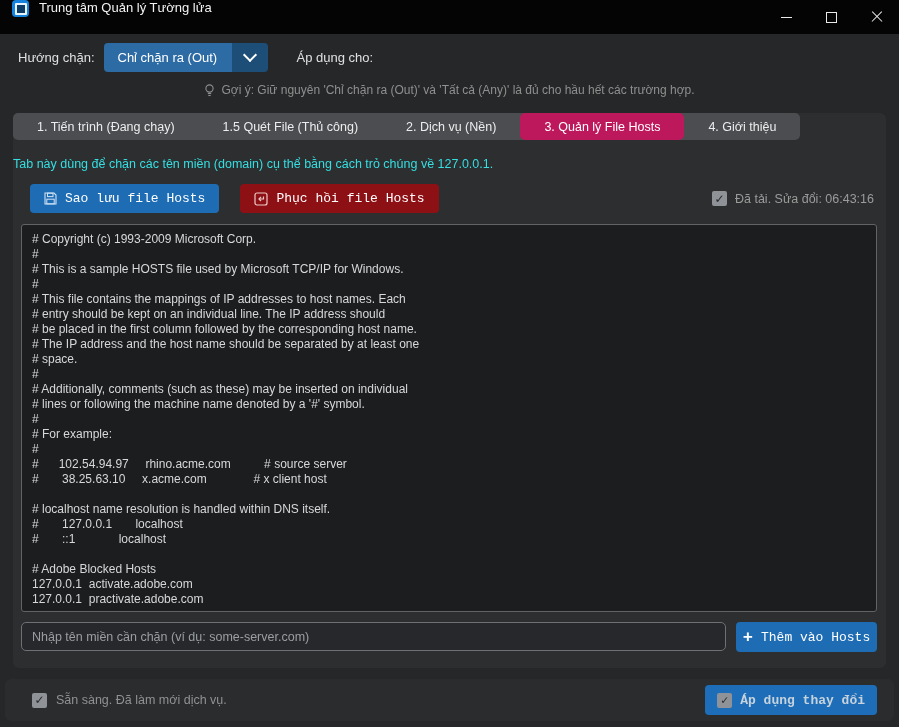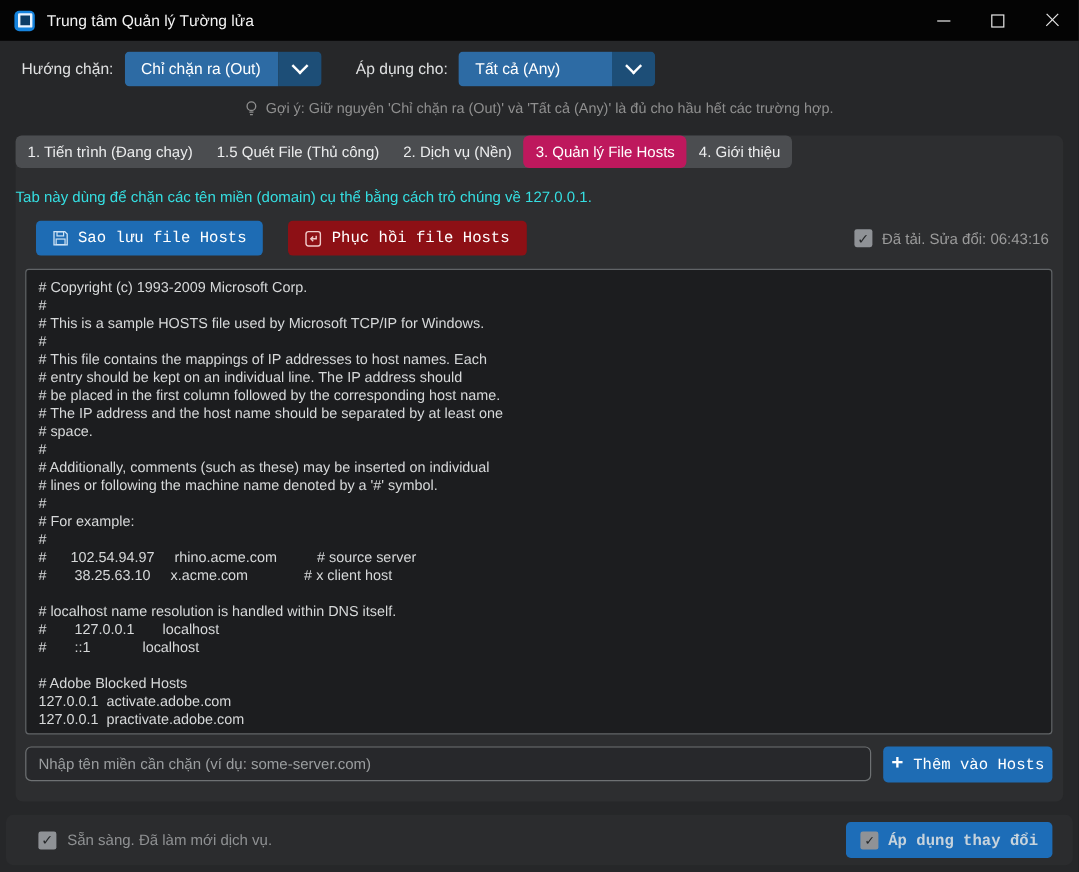--- a/index.html
+++ b/index.html
@@ -3,21 +3,21 @@
 <meta charset="utf-8">
 <style>
   html,body{margin:0;padding:0}
   body{
     width:899px;height:727px;position:relative;overflow:hidden;
     background:#262729;
     font-family:"Liberation Sans","DejaVu Sans",sans-serif;
     color:#e6e6e6;-webkit-font-smoothing:antialiased;
   }
   
-  .titlebar{height:34px;background:#040404;display:flex;align-items:center;padding-left:12px;gap:10px}
+  .titlebar{height:34px;background:#040404;display:flex;padding-left:12px;gap:10px}
   .app-icon{width:17px;height:17px;background:#1583dd;border-radius:4px;display:flex;align-items:center;justify-content:center;flex:0 0 auto}
   .app-icon-inner{width:8px;height:8px;border:2px solid #eaf4ff;border-radius:1px;background:#0d3d66}
   .title-text{font-size:13px;color:#f2f2f2}
   .win-controls{margin-left:auto;display:flex;height:100%}
   .win-btn{width:45px;height:100%;display:flex;align-items:center;justify-content:center;cursor:pointer}
   .glyph-min{width:11px;height:1px;background:#e9e9e9}
   .glyph-max{width:9px;height:9px;border:1px solid #e9e9e9}
   .glyph-close{position:relative;width:12px;height:12px}
   .glyph-close::before,.glyph-close::after{content:"";position:absolute;left:-1px;top:5px;width:14px;height:1.4px;background:#e9e9e9}
   .glyph-close::before{transform:rotate(45deg)}
@@ -27,21 +27,21 @@
   .ctl-label{font-size:13px;color:#dfe0e1;margin-right:9px}
   .ctl-label.second{margin-left:29px}
   .dropdown{display:inline-flex;height:29px;border-radius:4px;overflow:hidden;cursor:pointer}
   .dd-body{background:#2d6ba4;color:#fff;padding:0 14px;display:flex;align-items:center;font-size:13px;min-width:100px}
   .dd-arrow{width:36px;background:#1d4e77;display:flex;align-items:center;justify-content:center}
   .chev{width:8px;height:8px;border-right:2px solid #fff;border-bottom:2px solid #fff;transform:rotate(45deg);margin-top:-5px}
   .hint-row{margin-top:11px;display:flex;justify-content:center;align-items:center;gap:6px;font-size:12px;color:#8f8f8f}
   
   .panel{position:absolute;left:13px;right:13px;top:113px;height:555px;background:#2d2e30;border-radius:6px}
   .tabstrip{position:absolute;top:0;left:0;display:inline-flex;background:#4b4d50;border-radius:5px;height:27px;align-items:stretch}
-  .tab{padding:0 10px;display:flex;align-items:center;font-size:12.5px;color:#ecedee;cursor:pointer;white-space:nowrap}
+  .tab{padding:0 24px;display:flex;align-items:center;font-size:12.5px;color:#ecedee;cursor:pointer;white-space:nowrap}
   .tab.active{background:#be185d;color:#fff;border-radius:5px}
   .panel-body{padding-top:27px}
   .info-cyan{text-align:left;font-size:12.5px;color:#35dfe2;margin-top:17px}
   
   .actions-row{display:flex;align-items:center;padding:13px 12px 0 17px}
   .btn{border:none;height:29px;padding:0 14px;border-radius:4px;display:inline-flex;align-items:center;gap:8px;font-size:13px;color:#fff;cursor:pointer;font-family:Liberation Mono, monospace}
   .btn-blue{background:#1e6cb4}
   .btn-red{background:#8d1015;margin-left:21px}
   .loaded-status{margin-left:auto;display:flex;align-items:center;gap:8px;color:#9b9b9b;font-size:12.5px}
   .checkbox{width:15px;height:15px;background:#8f9296;border-radius:2px;display:flex;align-items:center;justify-content:center;font-size:12px;font-weight:bold;color:#26282a;flex:0 0 auto;cursor:pointer}
@@ -83,26 +83,20 @@
 
 <div class="controls-row">
   <span class="ctl-label">Hướng chặn:</span>
   <div class="dropdown">
     <div class="dd-body">Chỉ chặn ra (Out)</div>
     <div class="dd-arrow">
         <div class="chev"></div>
       </div>
   </div>
   <span class="ctl-label second">Áp dụng cho:</span>
-  <div class="dropdown">
-    <div class="dd-body">Tất cả (Any)</div>
-    <div class="dd-arrow">
-        <div class="chev"></div>
-      </div>
-  </div>
 </div>
 
 <div class="hint-row">
   <svg class="icon-svg" width="11" height="13" viewBox="0 0 11 13">
     <circle cx="5.5" cy="4.5" r="3.6" fill="none" stroke="#8f8f8f" stroke-width="1.1"></circle>
     <line x1="3.8" y1="9.5" x2="7.2" y2="9.5" stroke="#8f8f8f" stroke-width="1.1"></line>
     <line x1="4.3" y1="11.5" x2="6.7" y2="11.5" stroke="#8f8f8f" stroke-width="1.1"></line>
   </svg>
   <span>Gợi ý: Giữ nguyên 'Chỉ chặn ra (Out)' và 'Tất cả (Any)' là đủ cho hầu hết các trường hợp.</span>
 </div>

